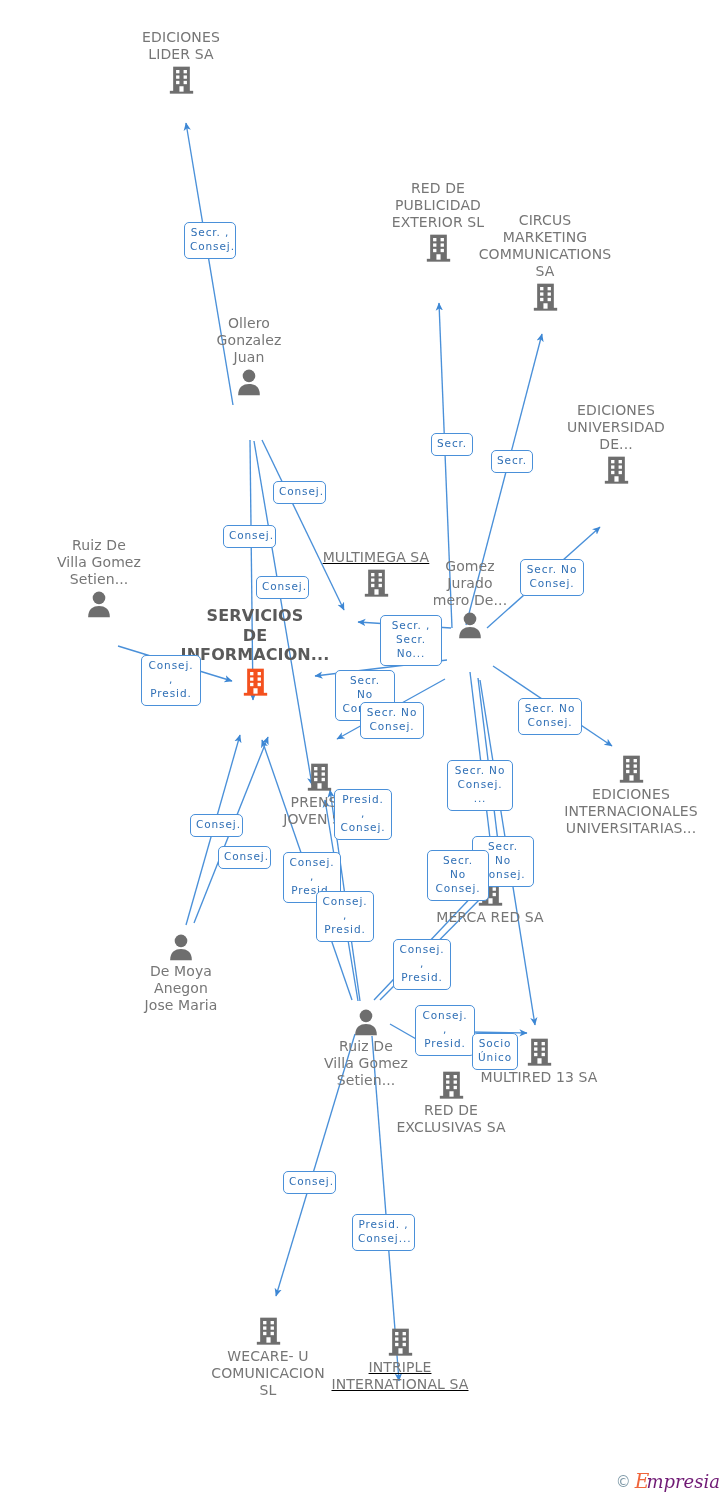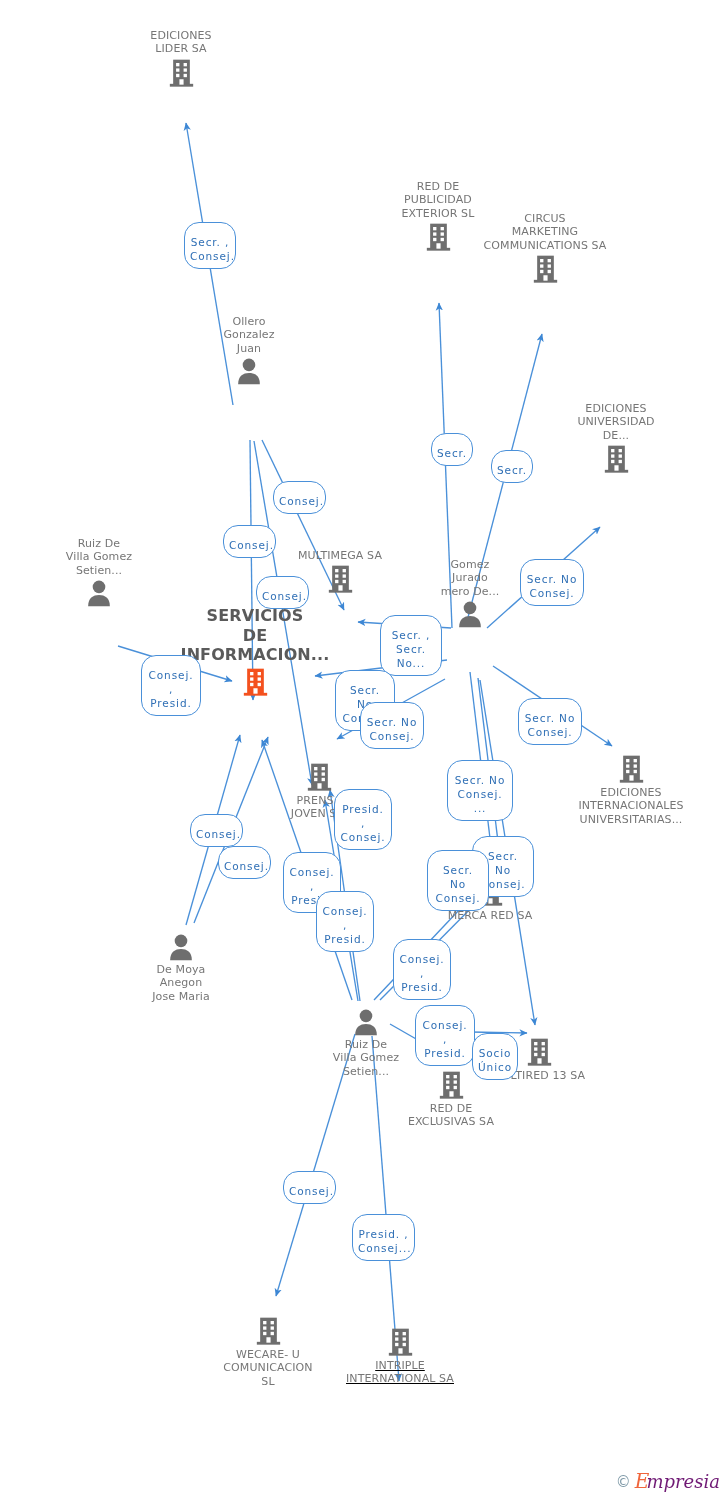--- a/index.html
+++ b/index.html
@@ -24,21 +24,21 @@
   }
   
   .node {
     position: absolute;
     width: 150px;
     margin-left: -75px;
     text-align: center;
     line-height: 1.22;
   }
   .node .nlabel {
-    font-size: 11px;
+    font-size: 14px;
     color: #767676;
     letter-spacing: 0.1px;
     white-space: pre-line;
     display: block;
   }
   .node.focus .nlabel {
     color: #5a5a5a;
     font-weight: bold;
     font-size: 16px;
   }
@@ -48,27 +48,27 @@
     line-height: 0;
   }
   .node.above .nicon { margin-top: 2px; }
   .node.below .nlabel { margin-top: 2px; }
 
   
   .chip {
     position: absolute;
     box-sizing: border-box;
     border: 1.3px solid #4a90d9;
-    border-radius: 15px;
+    border-radius: 5px;
     background: #ffffff;
     color: #2f6fb5;
     font-size: 10.5px;
     letter-spacing: 0.9px;
     text-align: center;
-    padding: 13px 5px 4px 5px;
+    padding: 3px 5px 4px 5px;
     line-height: 1.32;
     white-space: pre-line;
     z-index: 5;
   }
   
   #watermark {
     position: absolute;
     right: 8px;
     bottom: 8px;
     display: flex;
@@ -203,21 +203,21 @@
             <rect x="2" y="31" width="28" height="3.4" fill="#6e6e6e"></rect>
             <rect x="9.5" y="6" width="4" height="4" fill="#fff"></rect>
             <rect x="18.5" y="6" width="4" height="4" fill="#fff"></rect>
             <rect x="9.5" y="12.5" width="4" height="4" fill="#fff"></rect>
             <rect x="18.5" y="12.5" width="4" height="4" fill="#fff"></rect>
             <rect x="9.5" y="19" width="4" height="4" fill="#fff"></rect>
             <rect x="18.5" y="19" width="4" height="4" fill="#fff"></rect>
             <rect x="13.5" y="25.5" width="5" height="6.5" fill="#fff"></rect>
           </svg></span>
       </div>
-      <div class="node above" style="left: 340px; top: 549px;">
+      <div class="node above" style="left: 376px; top: 549px; text-decoration: underline;">
         <span class="nlabel">MULTIMEGA SA</span>
         <span class="nicon"><svg width="27" height="30" viewBox="0 0 32 36">
             <rect x="6" y="2" width="20" height="30" fill="#6e6e6e"></rect>
             <rect x="2" y="31" width="28" height="3.4" fill="#6e6e6e"></rect>
             <rect x="9.5" y="6" width="4" height="4" fill="#fff"></rect>
             <rect x="18.5" y="6" width="4" height="4" fill="#fff"></rect>
             <rect x="9.5" y="12.5" width="4" height="4" fill="#fff"></rect>
             <rect x="18.5" y="12.5" width="4" height="4" fill="#fff"></rect>
             <rect x="9.5" y="19" width="4" height="4" fill="#fff"></rect>
             <rect x="18.5" y="19" width="4" height="4" fill="#fff"></rect>

